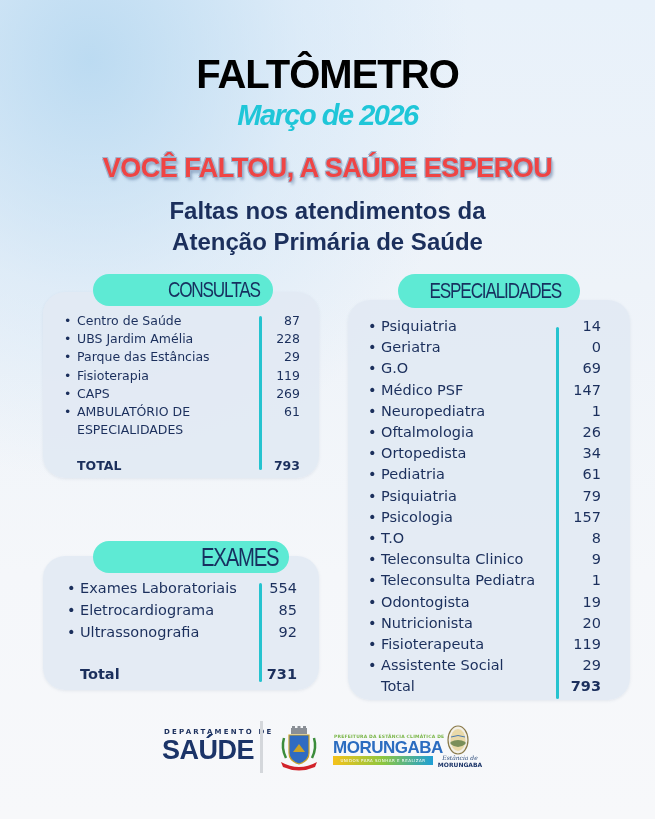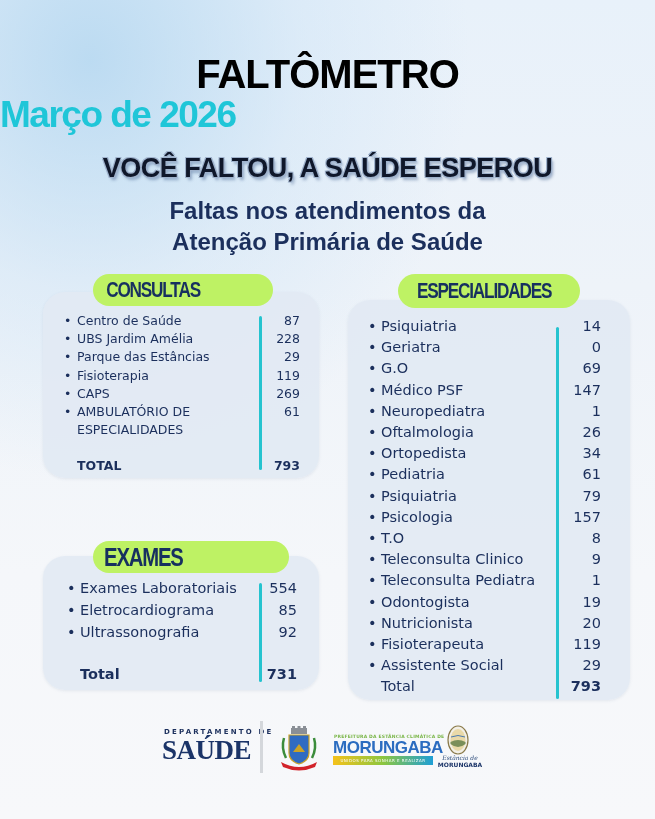--- a/index.html
+++ b/index.html
@@ -19,74 +19,75 @@
   .content { position: absolute; inset: 0; }
   .title {
     position: absolute; left: 0; right: 0; top: 52px;
     text-align: center;
     font-family: "Liberation Sans", sans-serif;
     font-weight: 700; font-size: 40px; letter-spacing: -1px;
     color: #000000; line-height: 44px;
   }
   .subtitle {
     position: absolute; left: 0; right: 0; top: 96px;
-    font-family: "Liberation Sans", sans-serif;
-    font-weight: 700; font-size: 37px; letter-spacing: -1.5px;
-    color: #1fc6d8; line-height: 38px;
+    text-align: center;
+    font-family: "Liberation Sans", sans-serif;
+    font-weight: 700; font-size: 29px; letter-spacing: -1.5px;
+    color: #1fc6d8; line-height: 38px; font-style: italic;
   }
   .slogan {
     position: absolute; left: 0; right: 0; top: 152px;
     text-align: center;
     font-family: "Liberation Sans", sans-serif;
     font-weight: 700; font-size: 27px; letter-spacing: -0.5px;
-    color: #0f172a;
+    color: #ef4444;
     text-shadow: 1px 1px 0 #9fb2cc, -1px -1px 0 #9fb2cc, 1px -1px 0 #9fb2cc, -1px 1px 0 #9fb2cc, 2px 3px 3px rgba(60,90,140,0.45);
     line-height: 32px;
   }
   .heading {
     position: absolute; left: 0; right: 0; top: 195px;
     text-align: center;
     font-family: Liberation Sans, sans-serif;
     font-weight: 700; font-size: 24px;
     color: #1b2f5c; line-height: 31px;
   }
   .card {
     position: absolute;
     background: rgba(226,233,243,0.92);
     border-radius: 22px;
     box-shadow: 0 1px 3px rgba(120,140,170,0.15);
   }
   .pill {
     position: absolute;
-    background: #bef264;
+    background: #5eead4;
     border-radius: 20px;
-    text-align: left;
-    font-family: "Liberation Sans", sans-serif;
-    font-weight: 700;
+    text-align: right;
+    font-family: "Liberation Sans", sans-serif;
+    font-weight: 400;
     color: #17305f;
     letter-spacing: -1.5px;
     transform-origin: center;
   }
   .pill span { display: inline-block; transform: scaleX(0.78); }
   .list { position: absolute; list-style: none; }
   .row { display: flex; justify-content: space-between; align-items: flex-end; color: #1b2f5c; }
   .row .lbl { position: relative; padding-left: 13px; }
   .row .lbl::before { content: "•"; position: absolute; left: 0; }
   .row .lbl.nobullet::before { content: ""; }
   .row .val { text-align: right; }
   .vline { position: absolute; width: 3px; background: #25c3cf; border-radius: 2px; }
   .bold { font-weight: 700; }
   .footer { position: absolute; top: 718px; left: 0; right: 0; height: 60px; }
   .dept-small {
     position: absolute; left: 164px; top: 10px;
     font-size: 7px; letter-spacing: 2.2px; font-weight: 700; color: #1b2f5c;
   }
   .dept-big {
     position: absolute; left: 162px; top: 17px;
-    font-family: Liberation Serif, serif;
+    font-family: Liberation Sans, sans-serif;
     font-size: 27px; font-weight: 700; color: #1b3468; letter-spacing: -0.5px;
   }
   .footer-divider { position: absolute; left: 260px; top: 3px; width: 3px; height: 52px; background: #d4d7db; }
   .crest { position: absolute; left: 277px; top: 8px; width: 44px; height: 46px; }
   .pref-small {
     position: absolute; left: 334px; top: 16px;
     font-size: 4.5px; color: #7ab648; font-weight: 700; letter-spacing: 0.2px; white-space: nowrap;
   }
   .pref-big {
     position: absolute; left: 333px; top: 20px;

